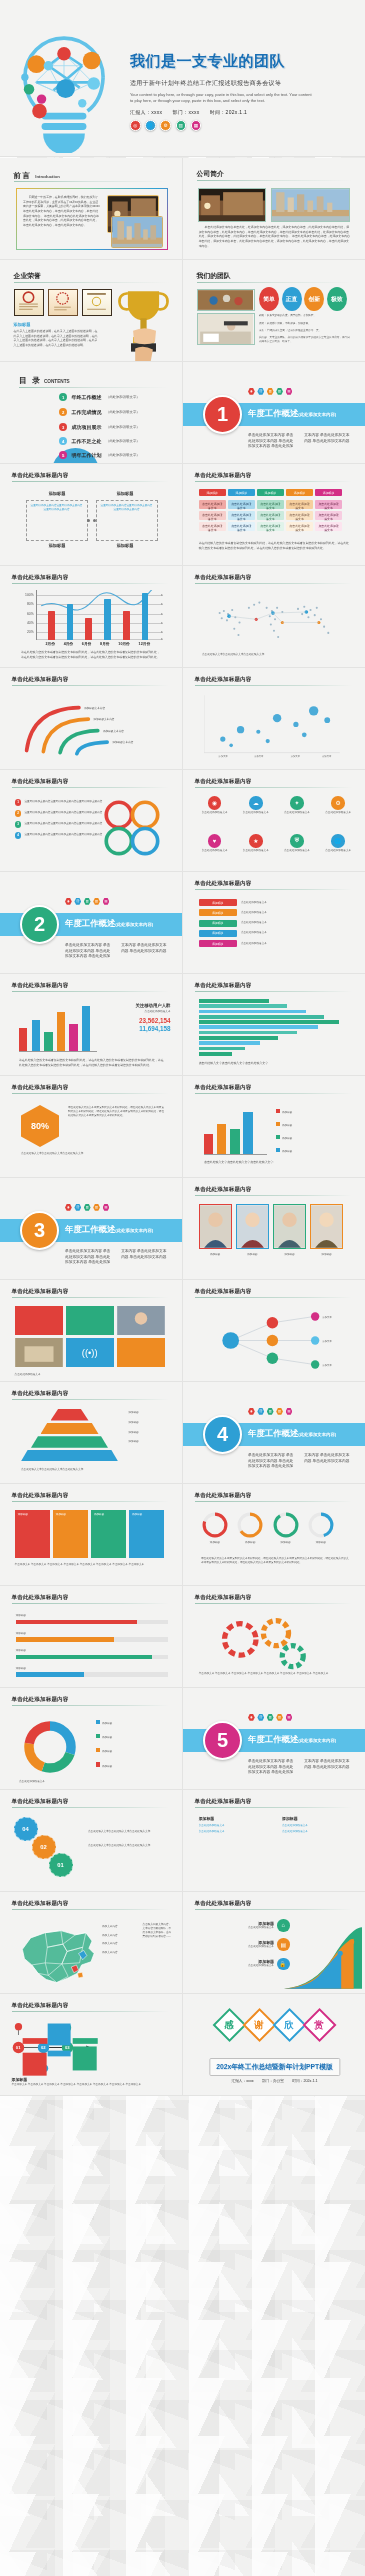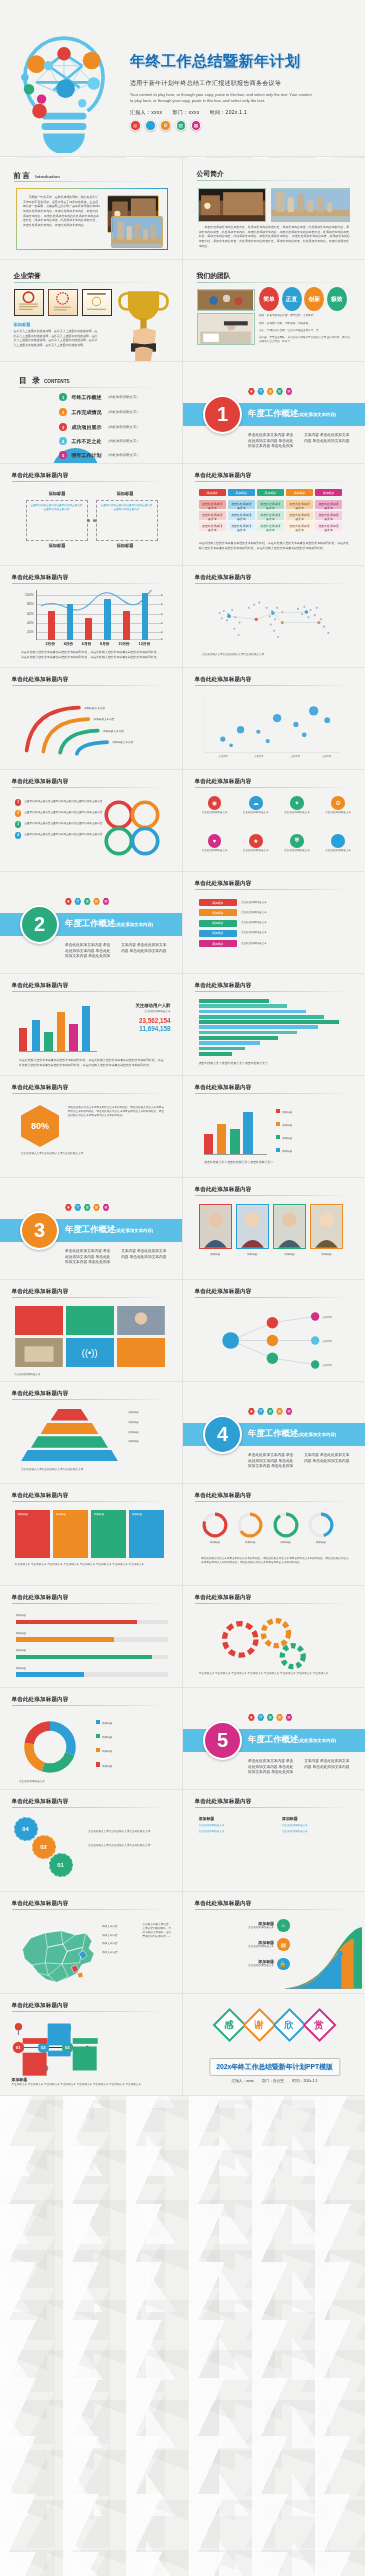--- a/index.html
+++ b/index.html
@@ -141,21 +141,21 @@
         <circle cx="172" cy="152" r="12" fill="#6fcdee"></circle>
         <circle cx="48" cy="163" r="10" fill="#2aab7e"></circle>
         <circle cx="72" cy="182" r="9" fill="#d32e85"></circle>
         <circle cx="68" cy="205" r="14" fill="#e0403a"></circle>
         <circle cx="150" cy="190" r="8" fill="#6fcdee"></circle>
         <circle cx="40" cy="140" r="7" fill="#5ac0e8"></circle>
       </svg>
     </div>
 
     <div class="cover-text">
-      <div class="cover-title">年终工作总结暨新年计划</div>
+      <div class="cover-title">我们是一支专业的团队</div>
       <div class="cover-rule"></div>
       <div class="cover-sub">适用于新年计划年终总结工作汇报述职报告商务会议等</div>
       <div class="cover-en">Your content to play here, or through your copy, paste in this box, and select only the text. Your content to play here, or through your copy, paste in this box, and select only the text.</div>
       <div class="cover-meta">
         <span>汇报人：xxxx</span>
         <span>部门：xxxx</span>
         <span>时间：202x.1.1</span>
       </div>
       <div class="cover-icons">
         <div class="cico" style="background:#e0403a">◎</div>

